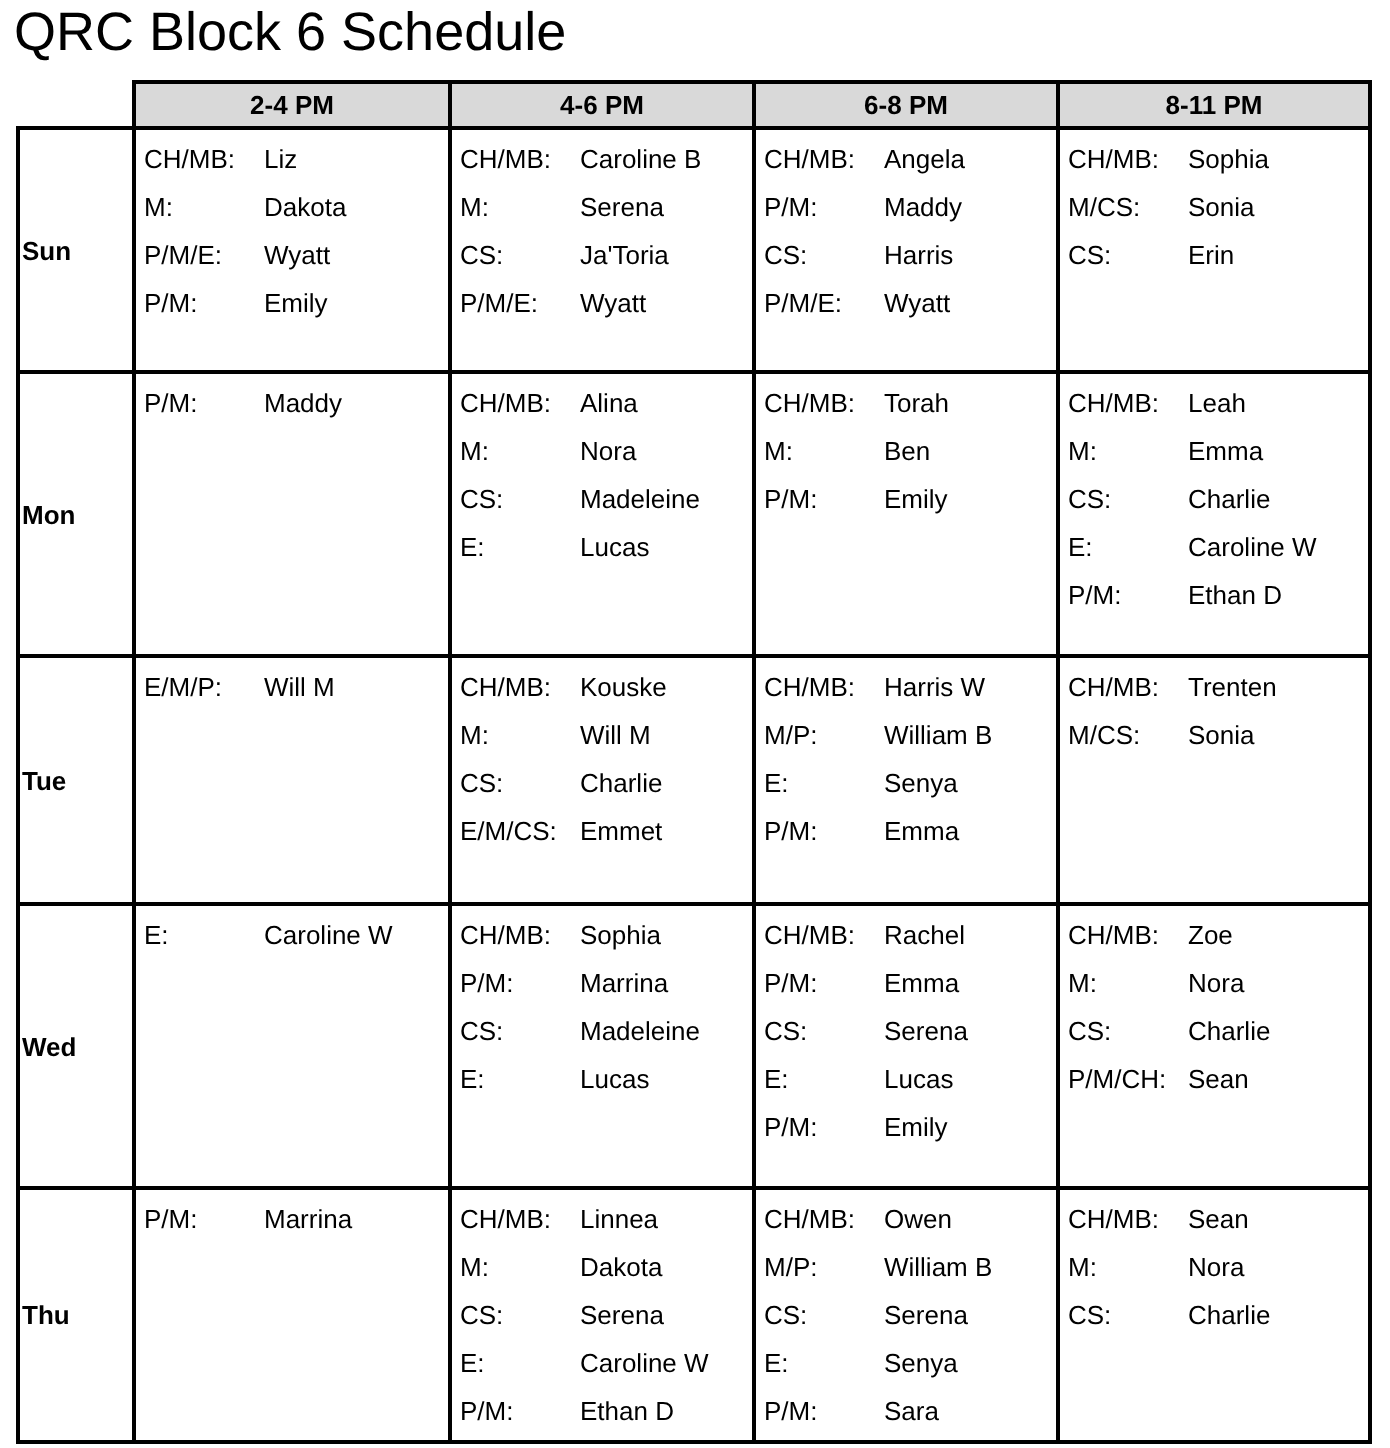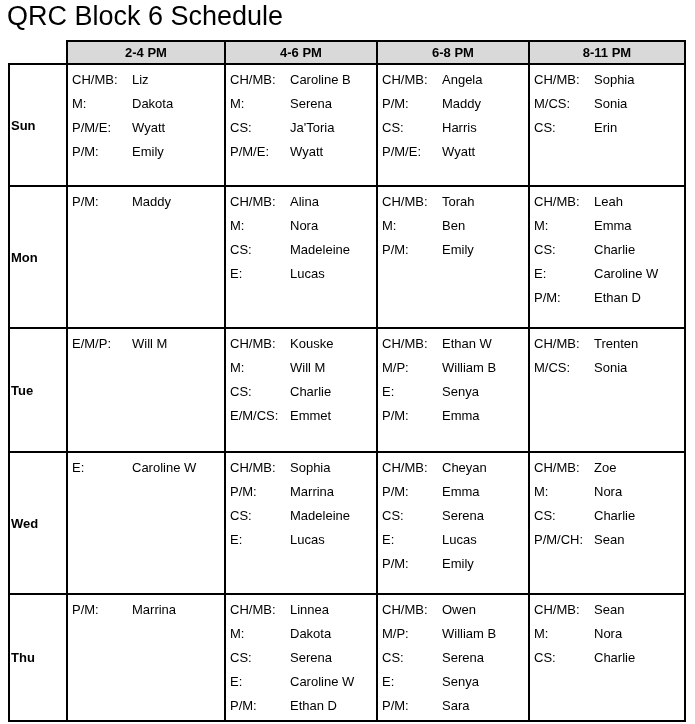--- a/index.html
+++ b/index.html
@@ -226,21 +226,21 @@
               <span class="name">Charlie</span>
             </div>
             <div class="entry">
               <span class="role">E/M/CS:</span>
               <span class="name">Emmet</span>
             </div>
           </td>
           <td class="slot">
             <div class="entry">
               <span class="role">CH/MB:</span>
-              <span class="name">Ethan W</span>
+              <span class="name">Harris W</span>
             </div>
             <div class="entry">
               <span class="role">M/P:</span>
               <span class="name">William B</span>
             </div>
             <div class="entry">
               <span class="role">E:</span>
               <span class="name">Senya</span>
             </div>
             <div class="entry">
@@ -281,21 +281,21 @@
               <span class="name">Madeleine</span>
             </div>
             <div class="entry">
               <span class="role">E:</span>
               <span class="name">Lucas</span>
             </div>
           </td>
           <td class="slot">
             <div class="entry">
               <span class="role">CH/MB:</span>
-              <span class="name">Cheyan</span>
+              <span class="name">Rachel</span>
             </div>
             <div class="entry">
               <span class="role">P/M:</span>
               <span class="name">Emma</span>
             </div>
             <div class="entry">
               <span class="role">CS:</span>
               <span class="name">Serena</span>
             </div>
             <div class="entry">

